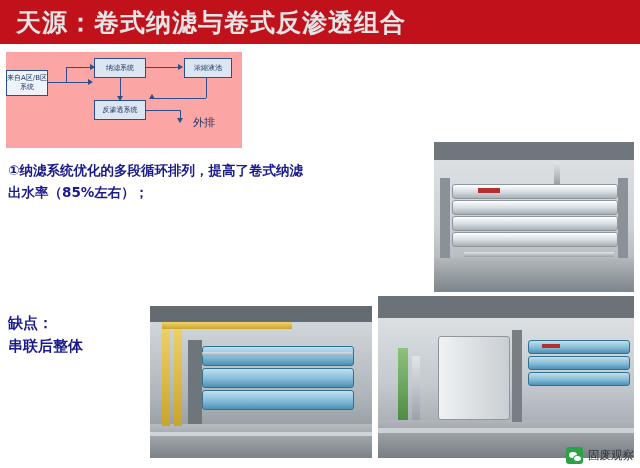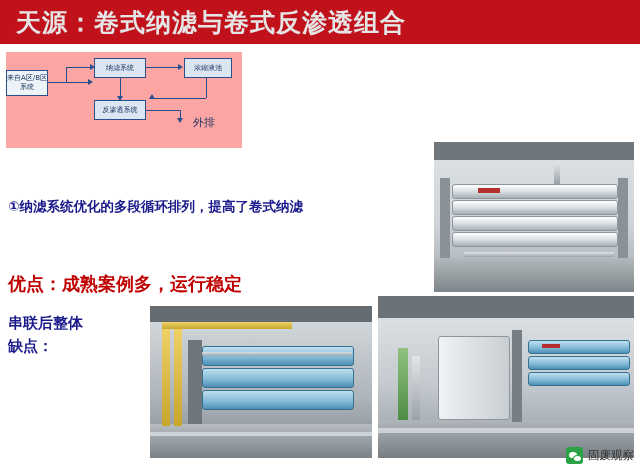--- a/index.html
+++ b/index.html
@@ -76,21 +76,21 @@
   }
   .note div{white-space:nowrap;}
   
   .body-text{
     position:absolute;left:8px;top:160px;width:336px;
     color:#1a1a8c;
     font-size:13.5px;
     font-weight:bold;
     line-height:1.62;
   }
-  .body-text div{white-space:nowrap;margin-top:36px;}
+  .body-text div{white-space:nowrap;}
   .pros{
     position:absolute;left:8px;top:272px;width:340px;
     color:#c00000;
     font-size:18px;
     font-weight:bold;
     white-space:nowrap;
   }
   .cons{
     position:absolute;left:8px;top:312px;width:150px;
     color:#1a1a8c;
@@ -178,27 +178,27 @@
     <div class="arrow-d" style="left:171px;top:66px;"></div>
 
     <div class="flow-line" style="left:200px;top:26px;width:1px;height:20px;"></div>
     <div class="flow-line" style="left:146px;top:46px;width:54px;height:1px;"></div>
     <div class="arrow-u" style="left:143px;top:42px;"></div>
   </div>
 
 
   <div class="body-text">
     <div>①纳滤系统优化的多段循环排列，提高了卷式纳滤</div>
-  </div>
-
-  <div class="pros">优点：成熟案例多，运行稳定</div>
+    <div>出水率（85%左右）；</div>
+  </div>
+
 
   <div class="cons">
+    <div>缺点：</div>
     <div>串联后整体</div>
-    <div>缺点：</div>
   </div>
 
   <div class="photo photo-tr">
     <div class="ph-wall"></div>
     <div class="dark" style="left:0;top:0;width:200px;height:18px;background:#6f777d;"></div>
     <div class="dark" style="left:0;top:116px;width:200px;height:34px;background:linear-gradient(#b2b8bc,#7e858a);"></div>
     <div class="vessel" style="left:18px;top:42px;width:164px;height:13px;"></div>
     <div class="vessel" style="left:18px;top:58px;width:164px;height:13px;"></div>
     <div class="vessel" style="left:18px;top:74px;width:164px;height:13px;"></div>
     <div class="vessel" style="left:18px;top:90px;width:164px;height:13px;"></div>

